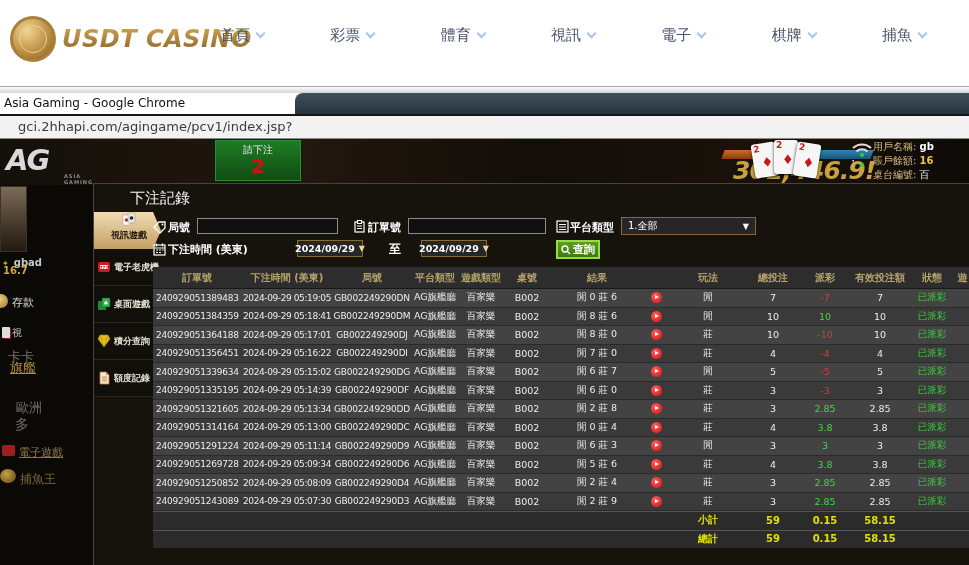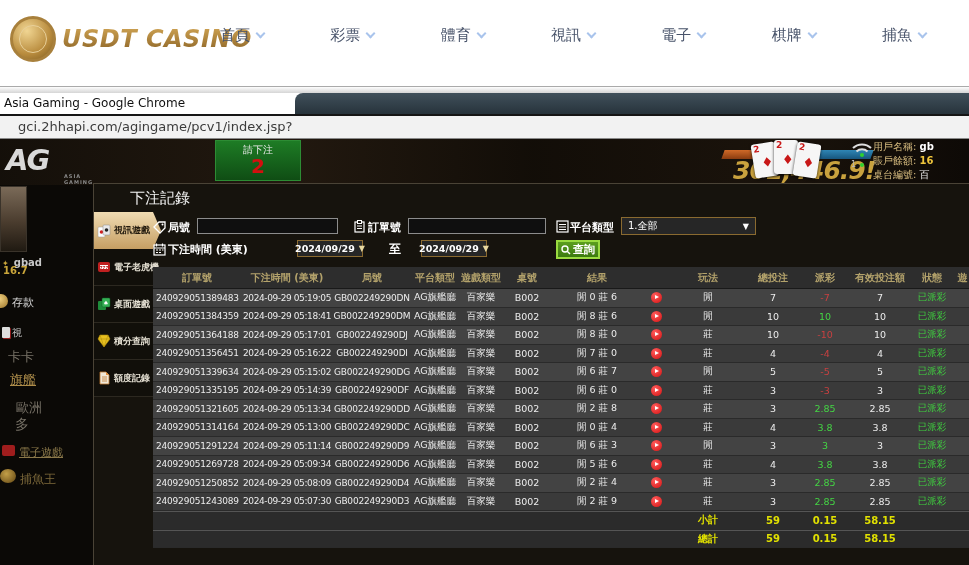--- a/index.html
+++ b/index.html
@@ -84,21 +84,21 @@
   
   .modal { position:absolute; left:93px; top:44px; width:876px; height:382px;
     background:#16130d; border-left:1px solid #4a4336; border-top:1px solid #4a4336; }
   .modal-title { position:absolute; left:36px; top:5px; font-size:15px; color:#f2f2f2; }
 
   .sidebar { position:absolute; left:0; top:28px; width:67px; }
   .side-item { width:59px; height:37px; display:flex; align-items:center; gap:3px; padding-left:3px;
     background:#110f0a; border-bottom:1px solid #2c2820; color:#e6e1d4;
     font-size:9px; font-weight:bold; cursor:pointer; white-space:nowrap; }
   .side-item.active { width:67px; background:linear-gradient(#f0dcb3,#c59e63); color:#221a0e;
-    clip-path:polygon(0 0, 59px 0, 100% 50%, 59px 100%, 0 100%); border-bottom:none; }
+    clip-path:polygon(0 0, 59px 0, 100% 50%, 59px 100%, 0 100%); border-bottom:none;flex-direction:column; }
   .side-icon { width:14px; height:14px; flex:0 0 14px; }
 
   .content { position:absolute; left:59px; top:28px; width:817px; height:354px; }
   .flt-ico { position:absolute; width:13px; height:13px; }
   .flt-label { position:absolute; font-size:11px; font-weight:bold; color:#fff; white-space:nowrap; }
   .flt-input { position:absolute; height:16px; background:#0f0f0f; border:1px solid #8c8c8c; color:#eee;
     font-size:10px; padding:0 3px; }
   .flt-select { position:absolute; height:18px; background:#262626; border:1px solid #8a6a30; color:#fff;
     font-size:10px; display:flex; align-items:center; justify-content:space-between; padding:0 6px; cursor:pointer; }
   .date-box { position:absolute; height:17px; background:#262626; border:1px solid #8a6a30; color:#fff;
@@ -232,21 +232,21 @@
     <div class="avatar"></div>
     <div class="rail" style="left:2px;top:112px;">
       <span class="rail-star">✦</span>
       <span class="rail-name">gbad</span></div>
     <div class="rail rail-balance" style="left:3px;top:126px;">16.7</div>
     <div class="coin-cut"></div>
     <div class="rail rail-deposit" style="left:12px;top:156px;">存款</div>
     <div class="rail rail-video" style="left:2px;top:186px;">
       <span class="mini-card"></span><span>視</span></div>
     <div class="rail hall-dim" style="left:8px;top:209px;">卡卡</div>
-    <div class="rail hall-gold" style="left:10px;top:232px;text-decoration:underline;">旗艦</div>
+    <div class="rail hall-gold" style="left:10px;top:220px;text-decoration:underline;">旗艦</div>
     <div class="rail hall-dim" style="left:16px;top:252px;margin-top:8px;">歐洲</div>
     <div class="rail hall-dim" style="left:15px;top:277px;font-size:14px;">多</div>
     <div class="rail rail-elec" style="left:2px;top:306px;text-decoration:underline;">
       <span class="elec-ico"></span><span>電子遊戲</span></div>
     <div class="rail rail-fish" style="left:0;top:330px;">
       <span class="fish-ico"></span><span>捕魚王</span></div>
 
     <div class="modal">
       <div class="modal-title">下注記錄</div>
       <div class="sidebar">

